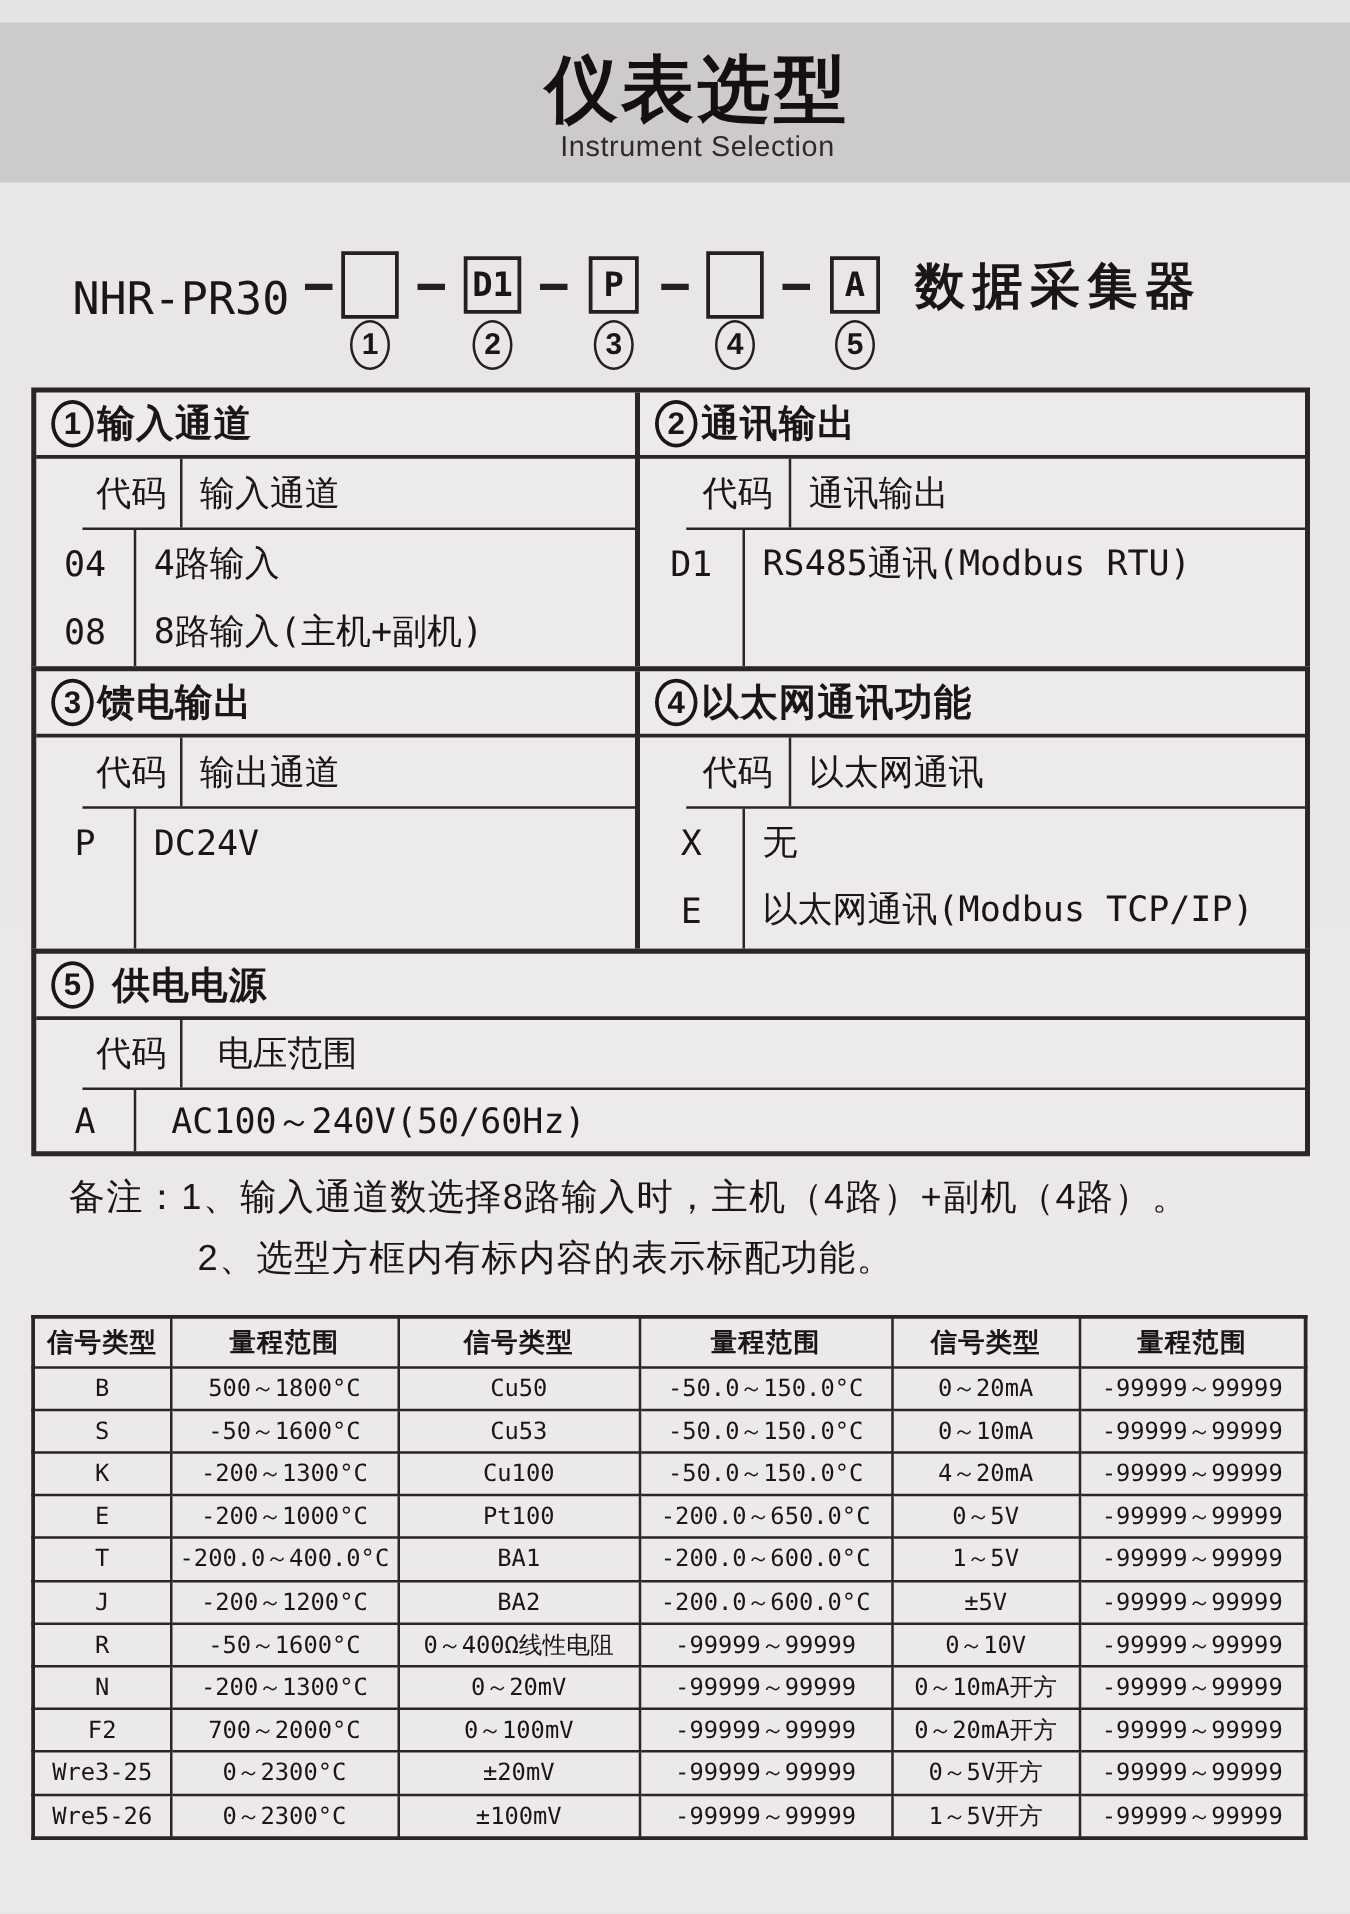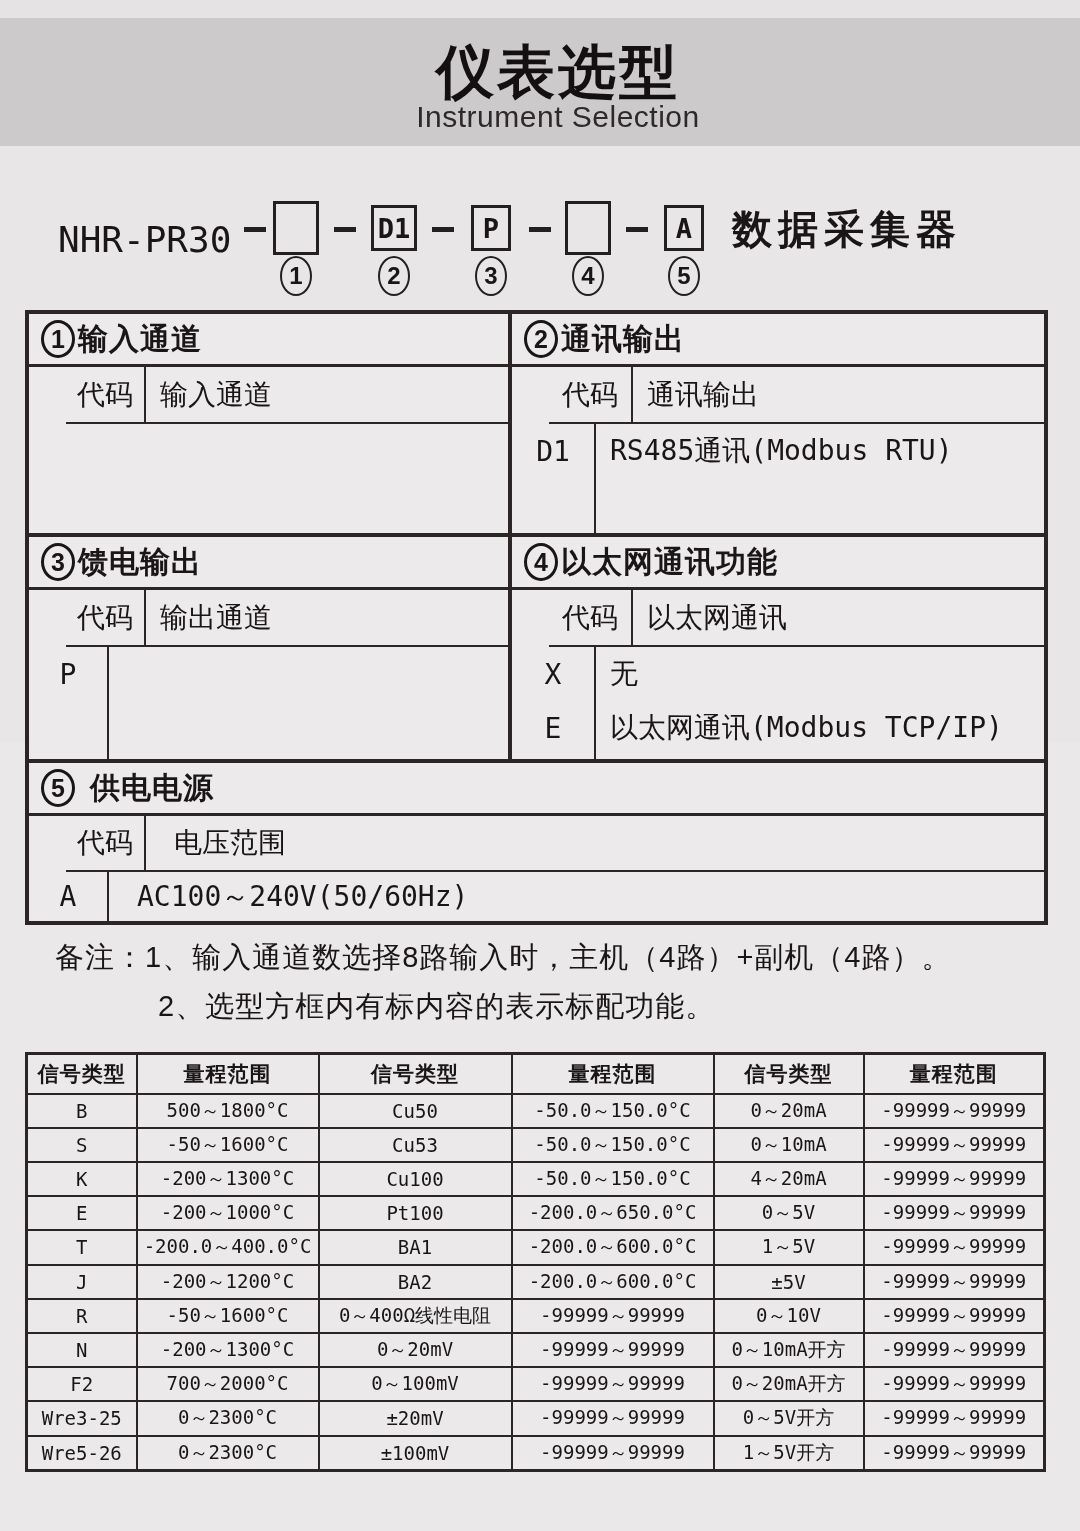--- a/index.html
+++ b/index.html
@@ -6,21 +6,21 @@
   html,body { background:#d8d6d7; }
   body { font-family:"Liberation Sans","DejaVu Sans",sans-serif; color:#1a1516; }
   .page { position:relative; width:1080px; height:1531px; background:#e8e6e7; overflow:hidden; margin:0 auto; }
   .bg-top { position:absolute; left:0; top:0; width:1080px; height:18px; background:#e5e3e4; }
   .bg-lower { position:absolute; left:0; top:742px; width:1080px; height:789px; background:#eae8e9; }
 
   
   .banner { position:absolute; left:0; top:18px; width:1080px; height:128px; background:#cccacb;
             display:flex; flex-direction:column; align-items:center; justify-content:center; padding-top:6px;padding-left:36px; }
   .title-cn { font-size:58px; font-weight:bold; letter-spacing:3px; color:#141011; line-height:62px; }
-  .title-en { font-size:30px; color:#2e2a2b; line-height:26px; margin-top:1px; letter-spacing:0.5px; }
+  .title-en { font-size:23px; color:#2e2a2b; line-height:26px; margin-top:1px; letter-spacing:0.5px; }
 
   
   .abs { position:absolute; }
   .model-prefix { left:58px; top:216px; height:48px; line-height:48px;
                   font-family:"DejaVu Sans Mono","Liberation Mono",monospace;
                   font-size:36px; font-weight:normal; letter-spacing:0px; }
   .model-suffix { left:732px; top:206px; height:46px; line-height:46px; font-size:40px; font-weight:bold; letter-spacing:6px; }
   .dash { top:227px; width:22px; height:5px; background:#241f20; }
   .slot { border:3px solid #241f20; display:flex; align-items:center; justify-content:center;
           font-family:"DejaVu Sans Mono","Liberation Mono",monospace; font-size:27px; font-weight:bold; background:transparent; }
@@ -102,20 +102,30 @@
   <div class="sel-block" style="top:310px;height:227px;">
     <div class="sel-table sel-left">
       <div class="band">
         <span class="band-circ">1</span>
         <span class="band-label">输入通道</span>
       </div>
       <div class="hrow">
         <div class="code-head">代码</div>
         <div class="desc-head">输入通道</div>
       </div>
+      <div class="sel-body">
+        <div class="codes">
+          <div class="bline">04</div>
+          <div class="bline">08</div>
+        </div>
+        <div class="descs">
+          <div class="bline bline-desc">4路输入</div>
+          <div class="bline bline-desc">8路输入(主机+副机)</div>
+        </div>
+      </div>
     </div>
     <div class="sel-table sel-right">
       <div class="band">
         <span class="band-circ">2</span>
         <span class="band-label">通讯输出</span>
       </div>
       <div class="hrow">
         <div class="code-head code-head-r">代码</div>
         <div class="desc-head">通讯输出</div>
       </div>
@@ -136,20 +146,23 @@
         <span class="band-circ">3</span>
         <span class="band-label">馈电输出</span>
       </div>
       <div class="hrow">
         <div class="code-head">代码</div>
         <div class="desc-head">输出通道</div>
       </div>
       <div class="sel-body">
         <div class="codes">
           <div class="bline">P</div>
+        </div>
+        <div class="descs">
+          <div class="bline bline-desc">DC24V</div>
         </div>
       </div>
     </div>
     <div class="sel-table sel-right">
       <div class="band">
         <span class="band-circ">4</span>
         <span class="band-label">以太网通讯功能</span>
       </div>
       <div class="hrow">
         <div class="code-head code-head-r">代码</div>

